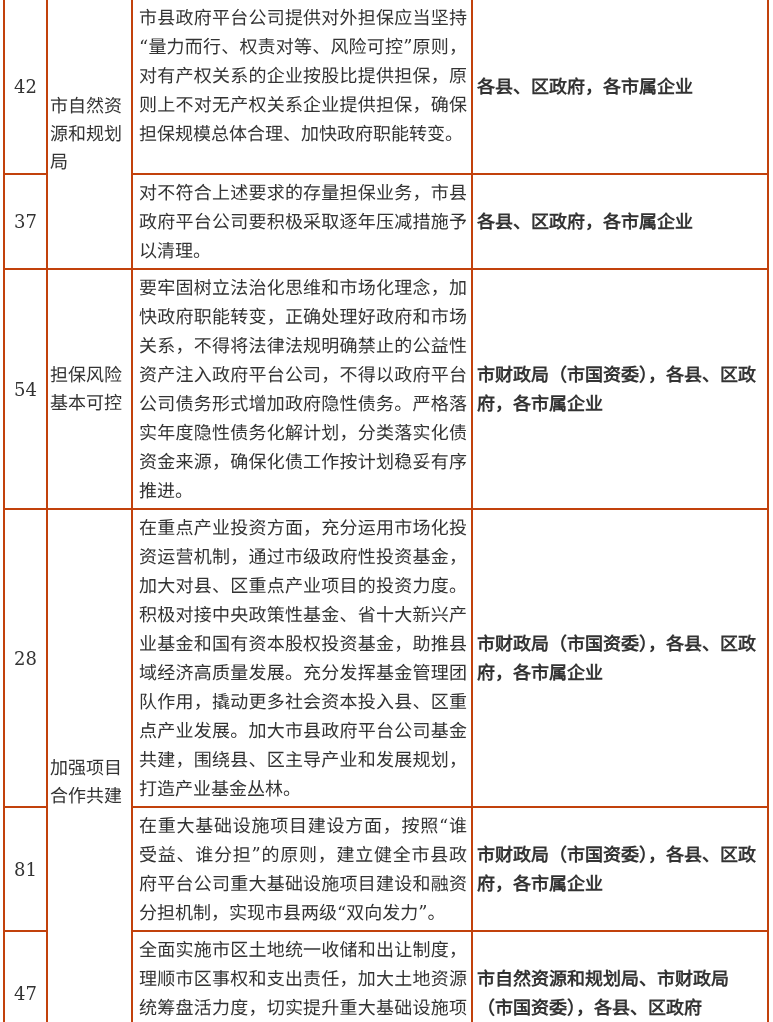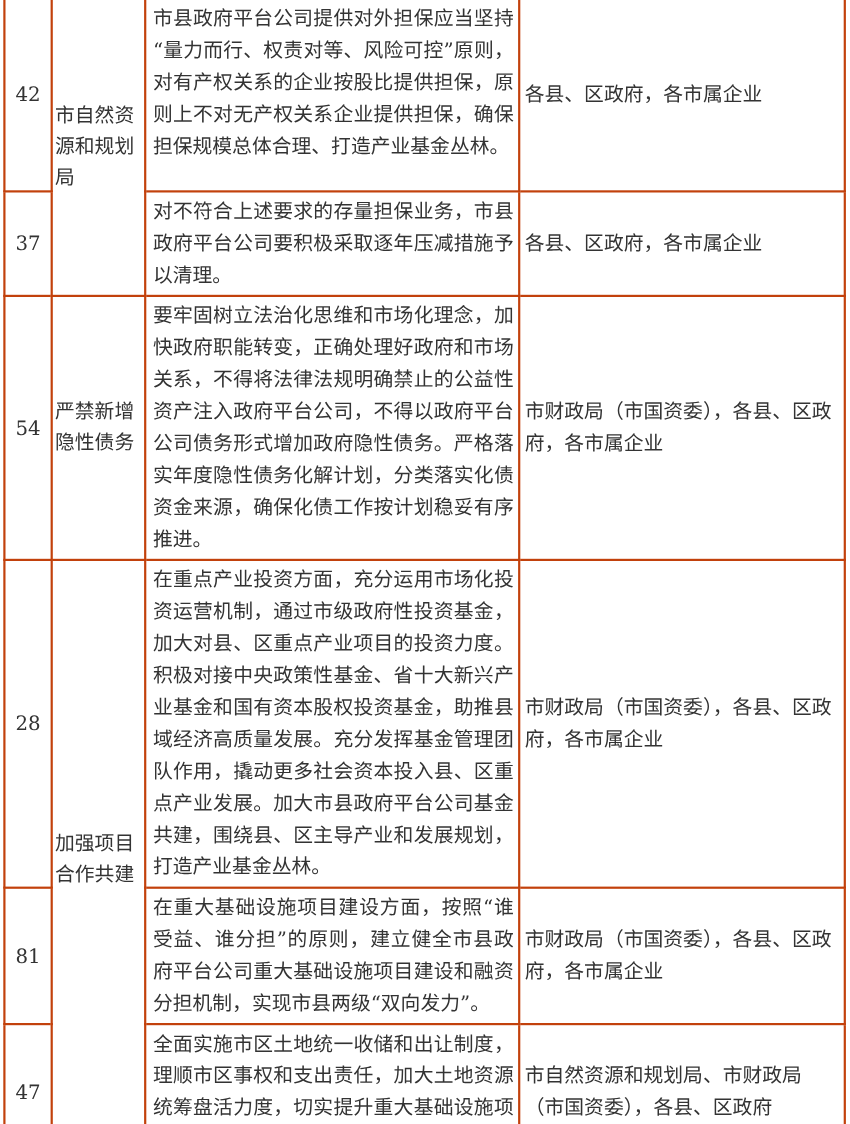--- a/index.html
+++ b/index.html
@@ -51,20 +51,21 @@
   td.desc {
     vertical-align: top;
     text-align: justify;
     padding: 3px 4px 3px 6px;
     word-break: normal;
   }
   td.resp {
     vertical-align: middle;
     text-align: left;
     padding: 0 4px;
+    font-weight: bold;
   }
 
   
   tr.r42 { height: 174px; }
   tr.r43 { height: 85px; }
   tr.r44 { height: 233px; }
   tr.r45 { height: 289px; }
   tr.r46 { height: 116px; }
   tr.r47 { height: 115px; }
 </style>
@@ -75,31 +76,31 @@
   <colgroup>
     <col class="c-num">
     <col class="c-cat">
     <col class="c-desc">
     <col class="c-resp">
   </colgroup>
   <tbody>
     <tr class="r42 row-top">
       <td class="num">42</td>
       <td class="cat" rowspan="2">市自然资源和规划局</td>
-      <td class="desc">市县政府平台公司提供对外担保应当坚持“量力而行、权责对等、风险可控”原则，对有产权关系的企业按股比提供担保，原则上不对无产权关系企业提供担保，确保担保规模总体合理、打造产业基金丛林。</td>
+      <td class="desc">市县政府平台公司提供对外担保应当坚持“量力而行、权责对等、风险可控”原则，对有产权关系的企业按股比提供担保，原则上不对无产权关系企业提供担保，确保担保规模总体合理、加快政府职能转变。</td>
       <td class="resp">各县、区政府，各市属企业</td>
     </tr>
     <tr class="r43">
       <td class="num">37</td>
       <td class="desc">对不符合上述要求的存量担保业务，市县政府平台公司要积极采取逐年压减措施予以清理。</td>
       <td class="resp">各县、区政府，各市属企业</td>
     </tr>
     <tr class="r44">
       <td class="num">54</td>
-      <td class="cat">严禁新增隐性债务</td>
+      <td class="cat">担保风险基本可控</td>
       <td class="desc">要牢固树立法治化思维和市场化理念，加快政府职能转变，正确处理好政府和市场关系，不得将法律法规明确禁止的公益性资产注入政府平台公司，不得以政府平台公司债务形式增加政府隐性债务。严格落实年度隐性债务化解计划，分类落实化债资金来源，确保化债工作按计划稳妥有序推进。</td>
       <td class="resp">市财政局（市国资委），各县、区政府，各市属企业</td>
     </tr>
     <tr class="r45">
       <td class="num">28</td>
       <td class="cat" rowspan="3">加强项目合作共建</td>
       <td class="desc">在重点产业投资方面，充分运用市场化投资运营机制，通过市级政府性投资基金，加大对县、区重点产业项目的投资力度。积极对接中央政策性基金、省十大新兴产业基金和国有资本股权投资基金，助推县域经济高质量发展。充分发挥基金管理团队作用，撬动更多社会资本投入县、区重点产业发展。加大市县政府平台公司基金共建，围绕县、区主导产业和发展规划，打造产业基金丛林。</td>
       <td class="resp">市财政局（市国资委），各县、区政府，各市属企业</td>
     </tr>
     <tr class="r46">

